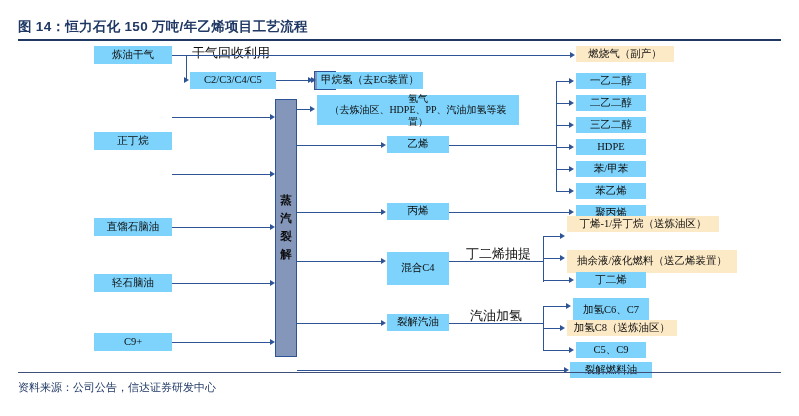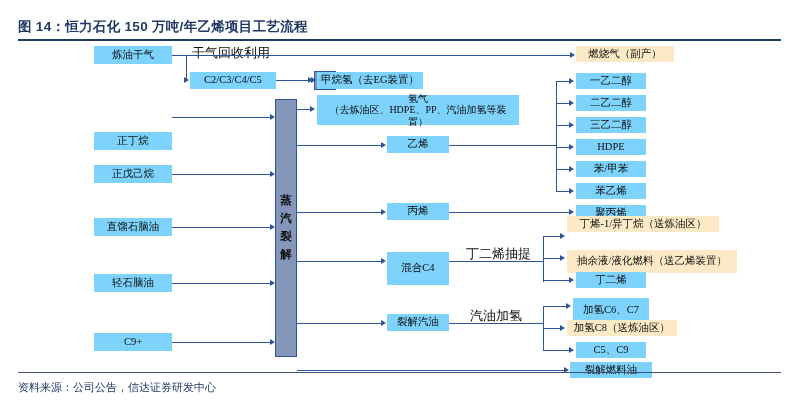--- a/index.html
+++ b/index.html
@@ -82,21 +82,20 @@
 </head>
 <body>
 
 <div id="root">
 
   <div class="fig-title">图 14：恒力石化 150 万吨/年乙烯项目工艺流程</div>
   <div class="rule-top"></div>
 
   <div class="box" style="left:94px;top:46px;width:78px;height:18px;">炼油干气</div>
   <div class="box" style="left:94px;top:108px;width:78px;height:18px;margin-top:24px;">正丁烷</div>
-  <div class="box" style="left:94px;top:165px;width:78px;height:18px;">正戊己烷</div>
   <div class="box" style="left:94px;top:218px;width:78px;height:18px;">直馏石脑油</div>
   <div class="box" style="left:94px;top:274px;width:78px;height:18px;">轻石脑油</div>
   <div class="box" style="left:94px;top:333px;width:78px;height:18px;">C9+</div>
 
   <div class="cracker">
     <span>蒸</span>
     <span>汽</span>
     <span>裂</span>
     <span>解</span>
   </div>

